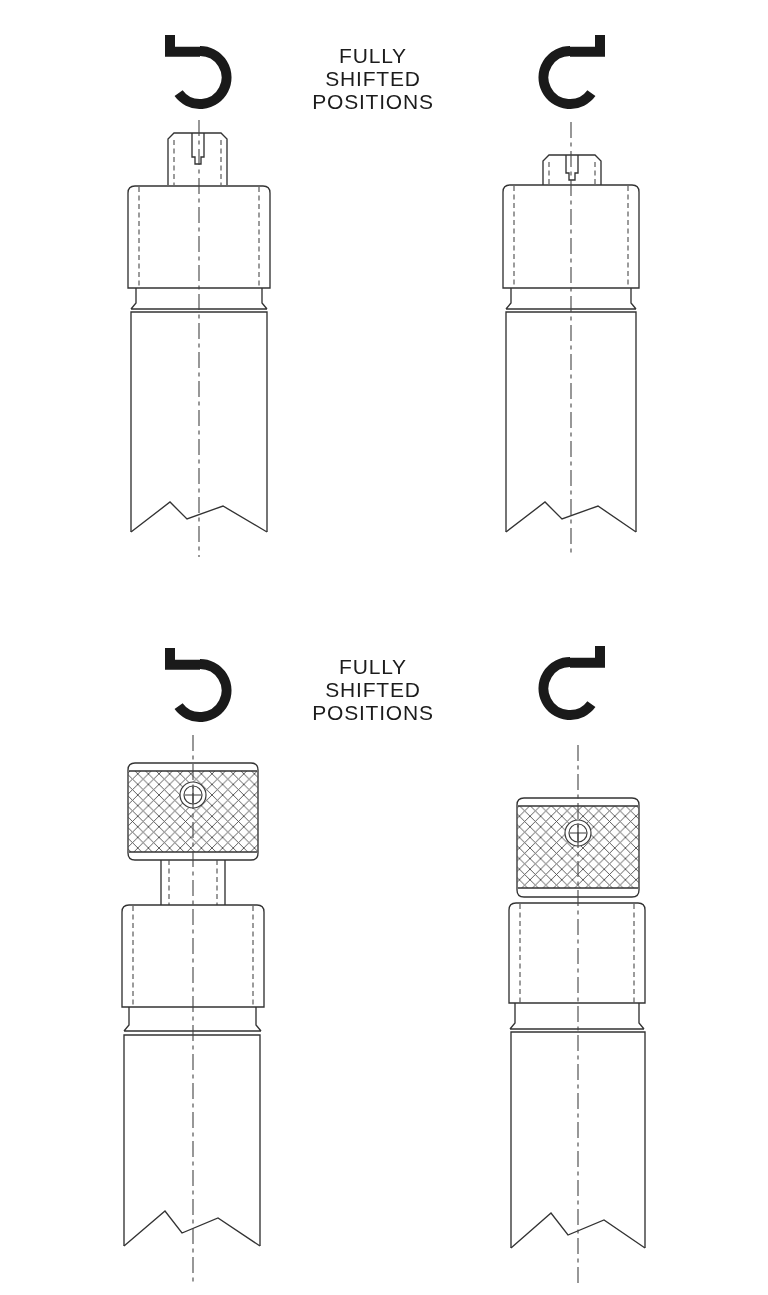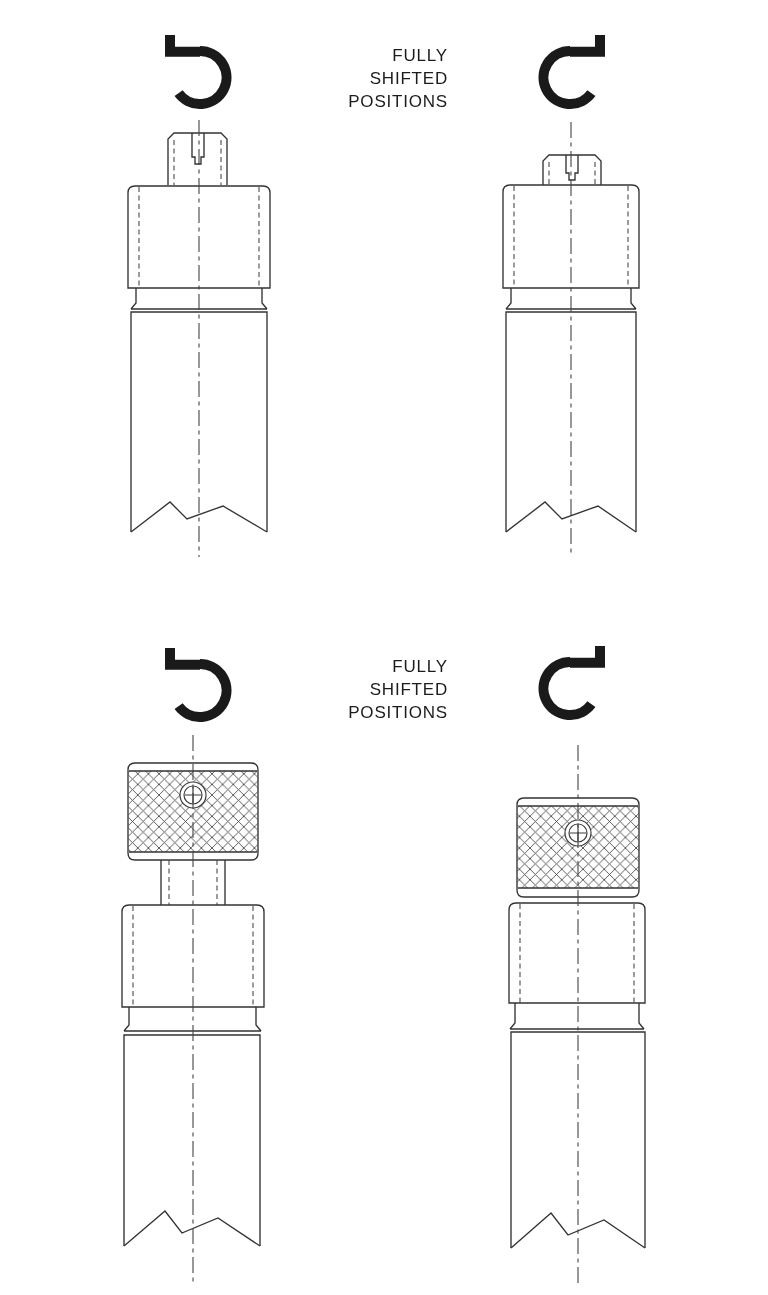--- a/index.html
+++ b/index.html
@@ -7,22 +7,22 @@
     position: relative;
     width: 768px;
     height: 1295px;
     background: #ffffff;
     overflow: hidden;
     font-family: "Liberation Sans", sans-serif;
   }
   .abs { position: absolute; }
   .caption {
     width: 150px;
-    text-align: right;
-    font-size: 17px;
+    text-align: center;
+    font-size: 21px;
     line-height: 23px;
     letter-spacing: 0.8px;
     color: #1c1c1c;
     font-weight: 400;
   }
   svg { display: block; }
   
   .ln   { fill: none; stroke: #333333; stroke-width: 1.35; stroke-linejoin: miter; }
   .hid  { fill: none; stroke: #4a4a4a; stroke-width: 1.1; stroke-dasharray: 5 3.5; }
   .cl   { fill: none; stroke: #444444; stroke-width: 1.1; stroke-dasharray: 16 4.5 4 4.5; }

